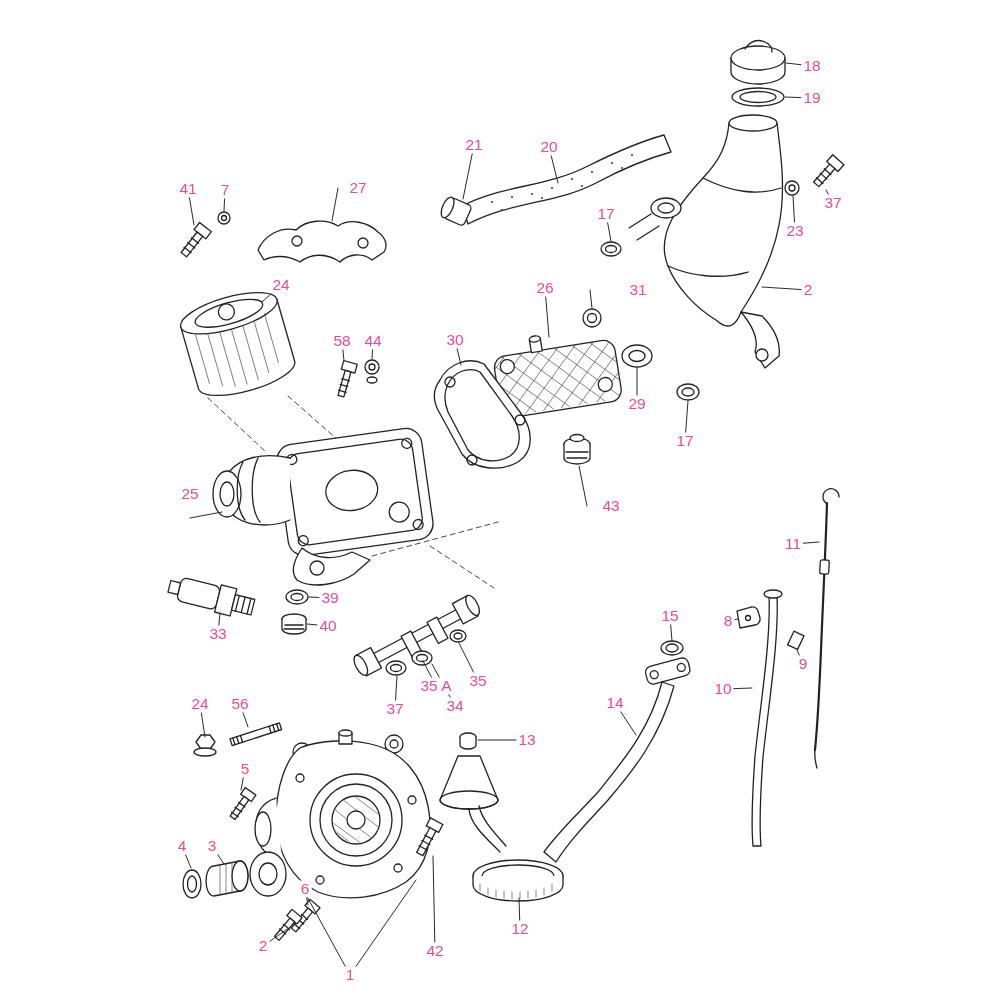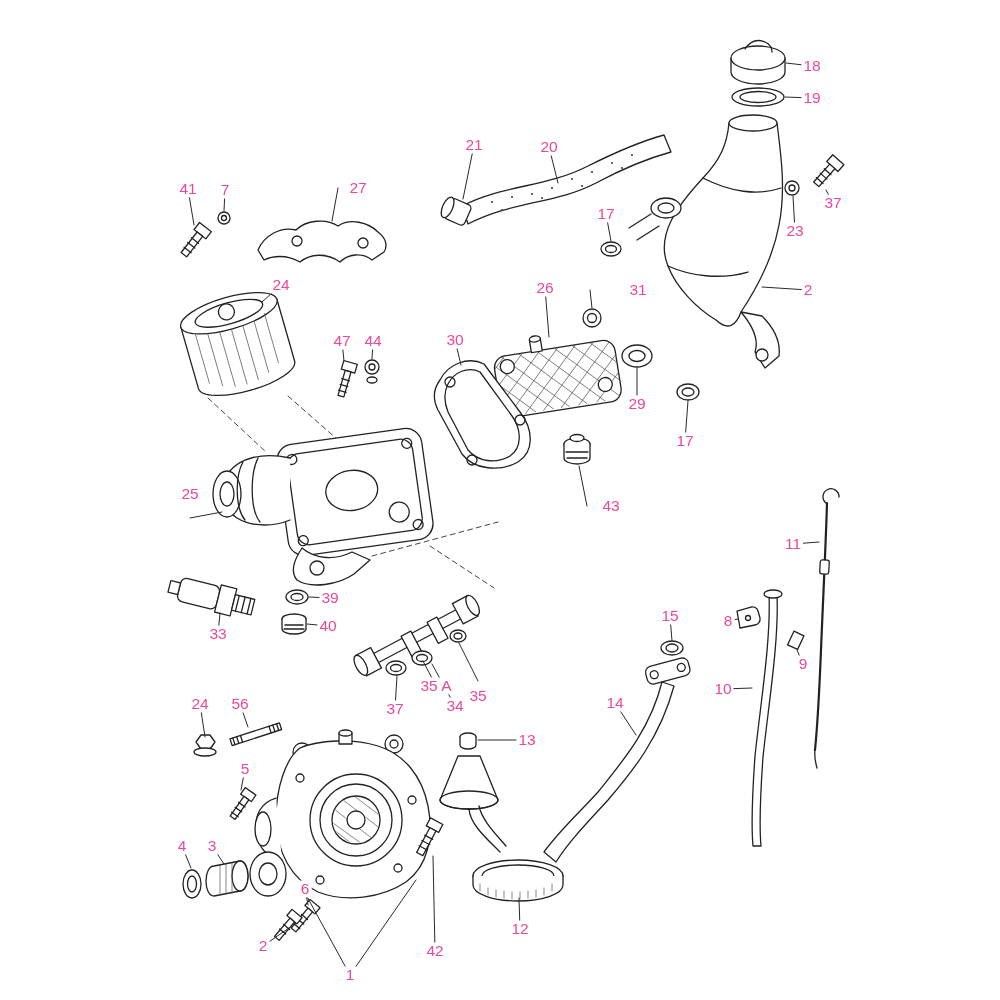--- a/index.html
+++ b/index.html
@@ -433,23 +433,23 @@
       <span class="callout" style="left: 281px; top: 285px;">24</span>
       <span class="callout" style="left: 190px; top: 494px;">25</span>
       <span class="callout" style="left: 545px; top: 288px;">26</span>
       <span class="callout" style="left: 358px; top: 188px;">27</span>
       <span class="callout" style="left: 637px; top: 404px;">29</span>
       <span class="callout" style="left: 455px; top: 340px;">30</span>
       <span class="callout" style="left: 590px; top: 290px; margin-left: 48px;">31</span>
       <span class="callout" style="left: 218px; top: 634px;">33</span>
       <span class="callout" style="left: 455px; top: 706px;">34</span>
       <span class="callout" style="left: 436px; top: 686px;">35 A</span>
-      <span class="callout" style="left: 478px; top: 681px; margin-top: 15px;">35</span>
+      <span class="callout" style="left: 478px; top: 681px;">35</span>
       <span class="callout" style="left: 395px; top: 709px; text-align: right;">37</span>
-      <span class="callout" style="left: 342px; top: 341px;">47</span>
+      <span class="callout" style="left: 342px; top: 341px;">58</span>
       <span class="callout" style="left: 330px; top: 598px;">39</span>
       <span class="callout" style="left: 328px; top: 626px;">40</span>
       <span class="callout" style="left: 188px; top: 189px;">41</span>
       <span class="callout" style="left: 435px; top: 951px;">42</span>
       <span class="callout" style="left: 587px; top: 506px; margin-left: 24px;">43</span>
       <span class="callout" style="left: 373px; top: 341px;">44</span>
       <span class="callout" style="left: 240px; top: 704px;">56</span>
       <span class="callout" style="left: 200px; top: 704px;">24</span>
     </div>
 

